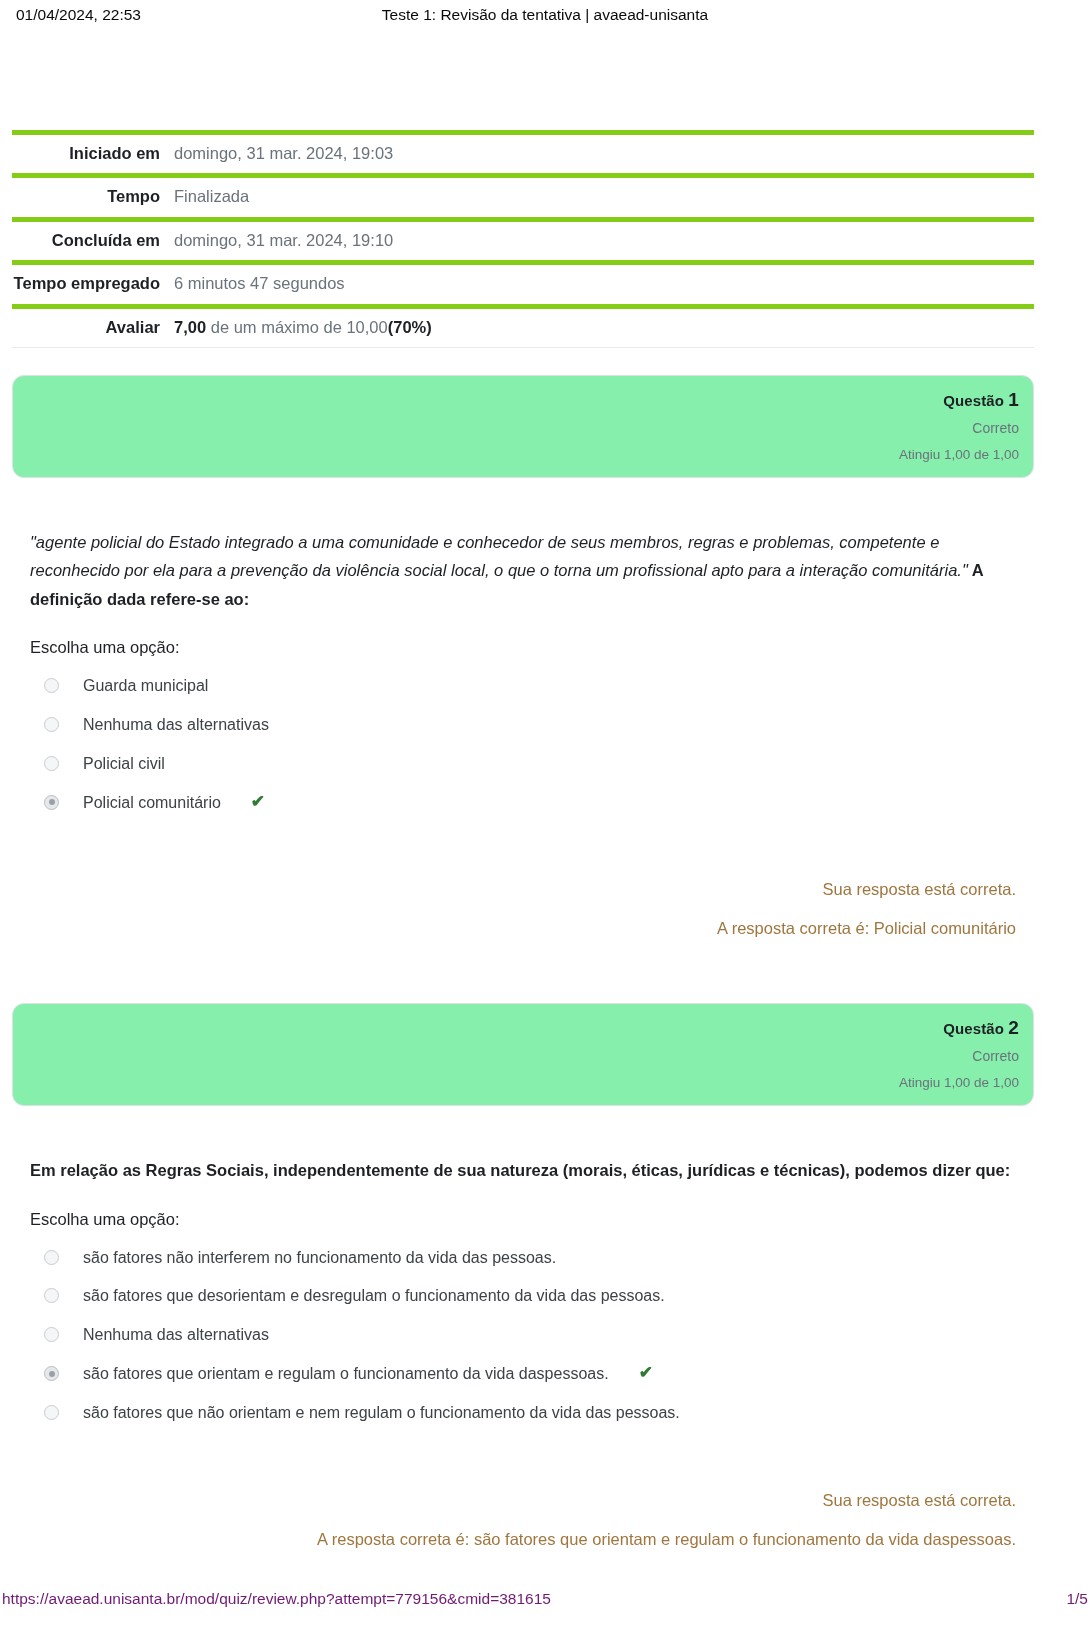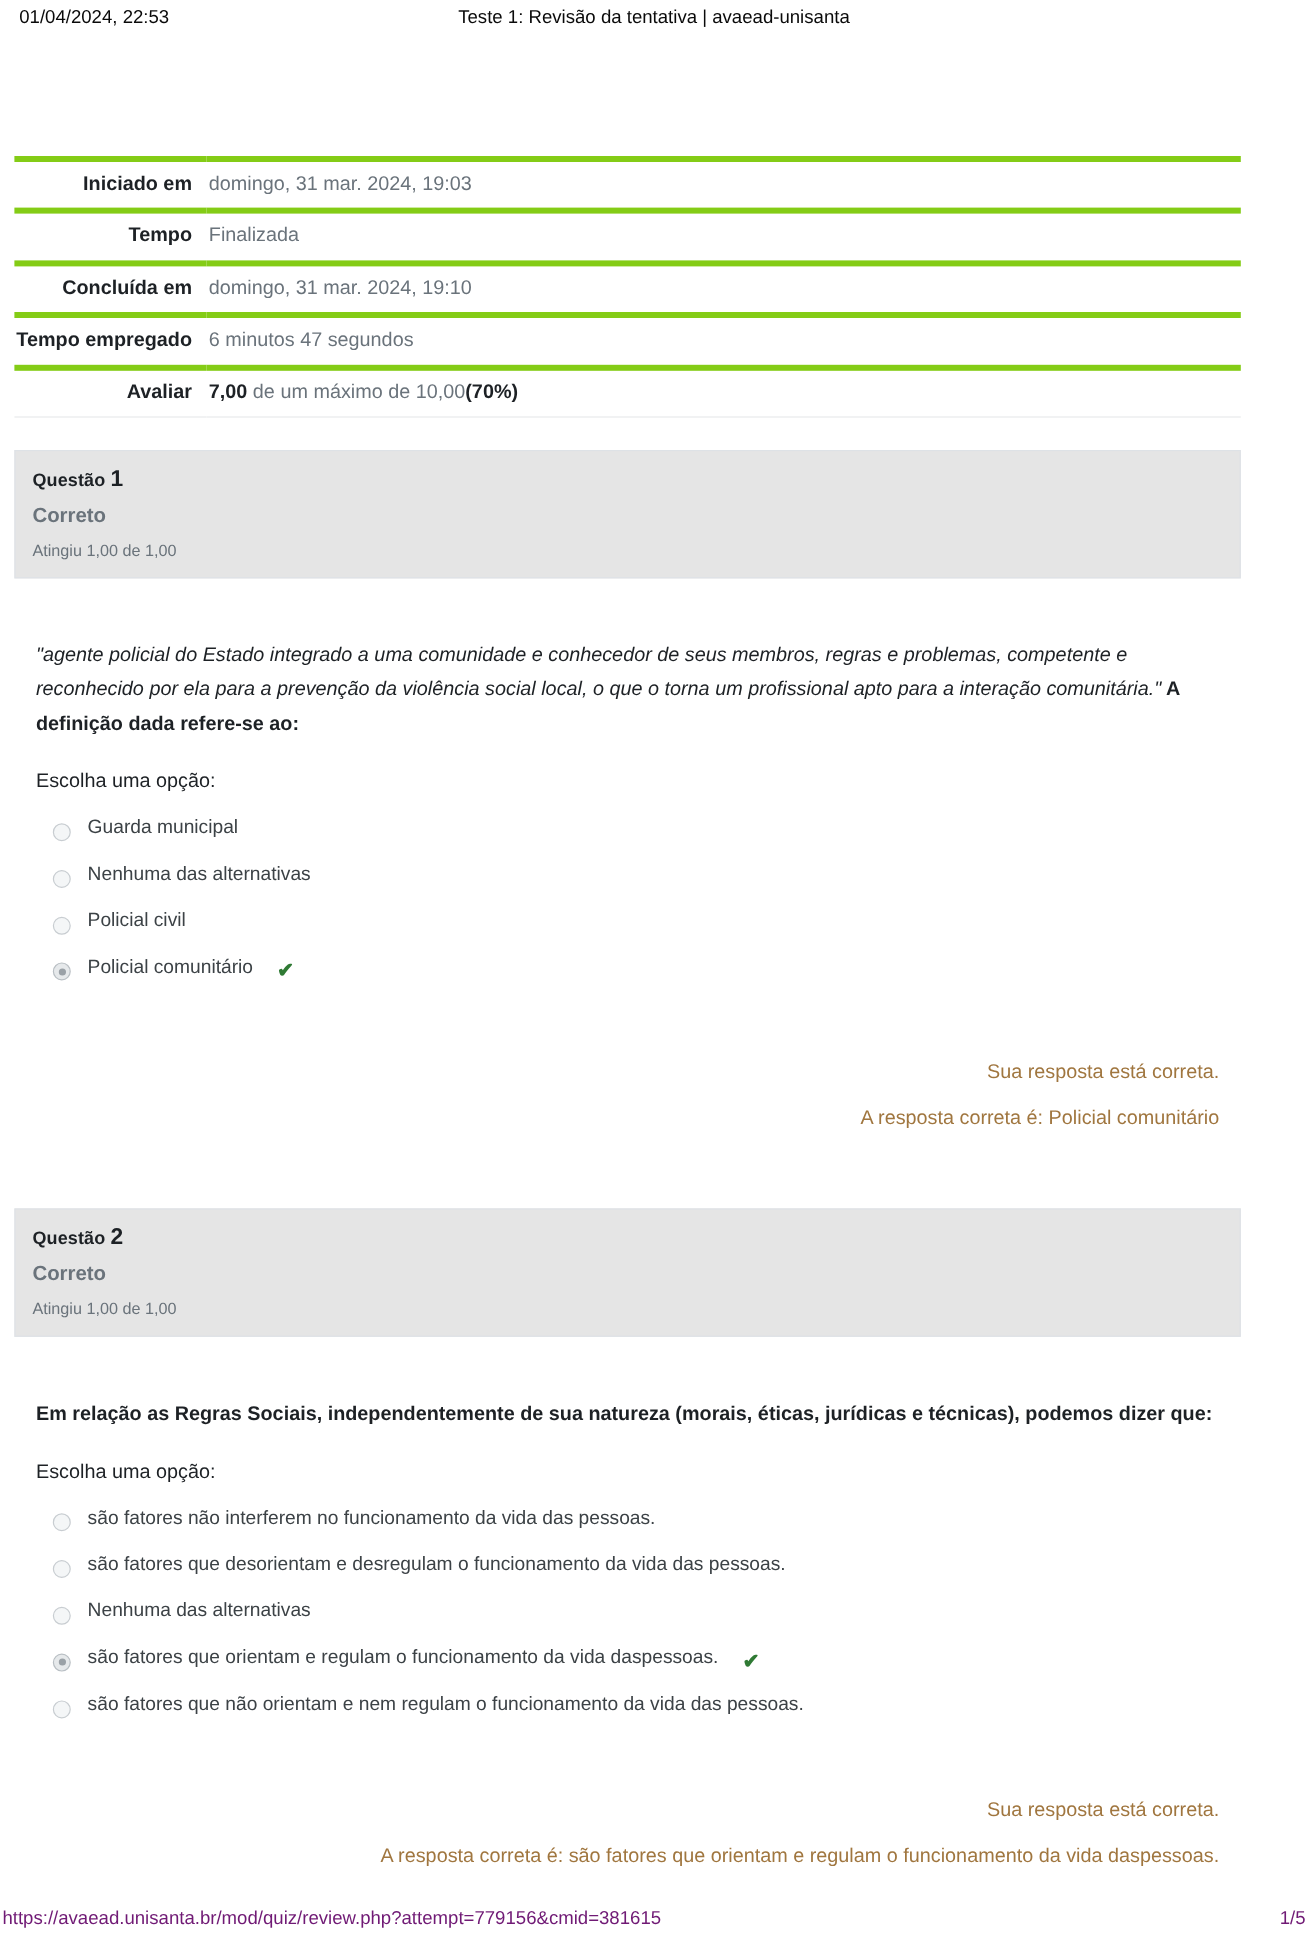--- a/index.html
+++ b/index.html
@@ -73,36 +73,36 @@
   .summary td {
     color: #6a737b;
     padding-left: 2px;
   }
   .summary td b { color: #1d2125; font-weight: bold; }
 
   
   .question { margin-top: 27px; }
   .q-head {
     border: 1px solid #dee2e6;
-    border-radius: 0;
+    border-radius: 12px;
     padding: 13px 14px 15px 14px;
-    background: #e5e5e5;
+    background: #86efac;
+    text-align: right;
   }
   .q-no {
     font-size: 15px;
     font-weight: bold;
     color: #1d2125;
     letter-spacing: 0.1px;
   }
   .q-no .num { font-size: 19px; font-weight: bold; }
   .q-state {
-    font-size: 17px;
+    font-size: 14px;
     color: #6a737b;
     margin-top: 9px;
-    font-weight: bold;
   }
   .q-marks {
     font-size: 13.5px;
     color: #6a737b;
     margin-top: 11px;
   }
 
   .q-body { padding: 0 18px; }
   .q-text {
     margin-top: 50px;
@@ -115,22 +115,22 @@
 
   .q-prompt {
     margin-top: 25px;
     font-size: 16.5px;
     color: #1d2125;
   }
 
   .answers { margin-top: 10px; padding-left: 14px; }
   .answer {
     display: flex;
-    align-items: flex-end;
-    gap: 14px;
+    align-items: flex-start;
+    gap: 24px;
     padding: 9px 0 9px 0;
     font-size: 16px;
     color: #3c4246;
     line-height: 1.3;
   }
   .radio {
     flex: 0 0 auto;
     width: 15px; height: 15px;
     border-radius: 50%;
     border: 1px solid #c8cdd1;

